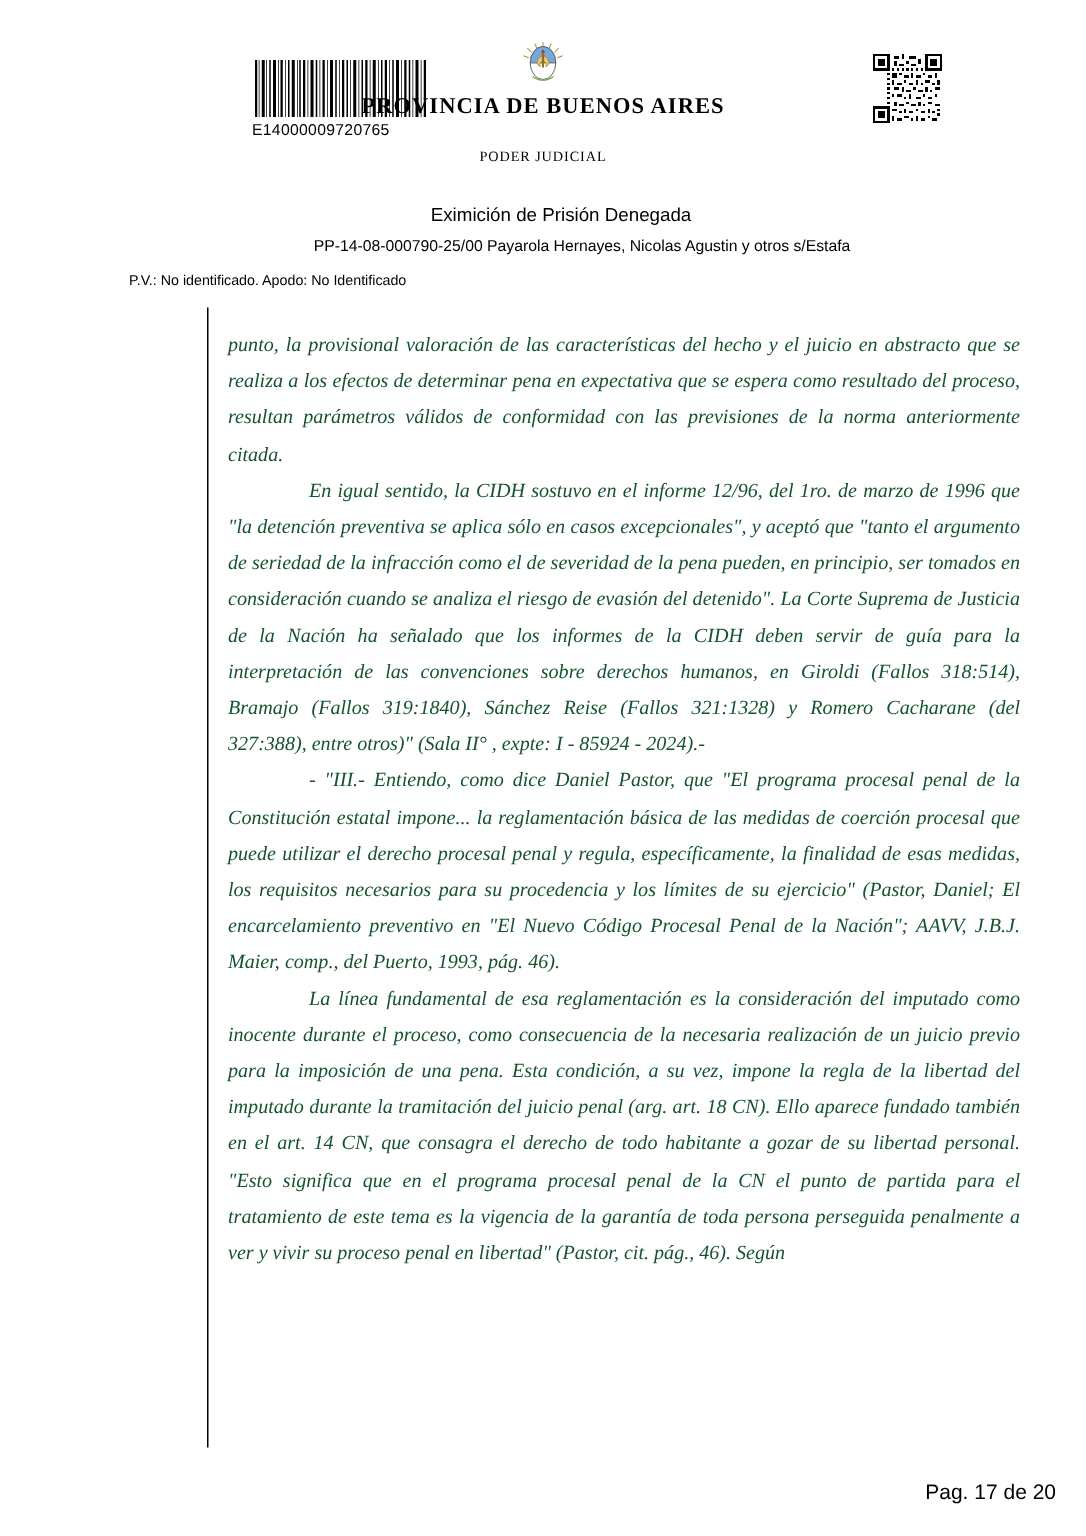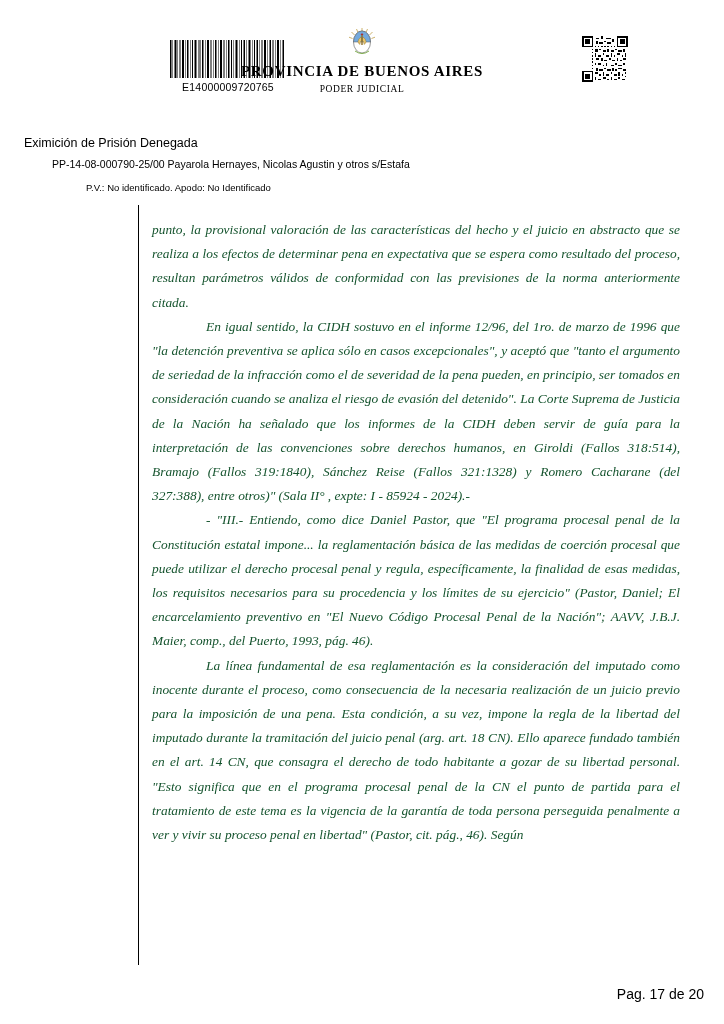--- a/index.html
+++ b/index.html
@@ -26,21 +26,20 @@
   .header {
     position: relative;
     height: 100px;
     padding-top: 22px;
   }
   .barcode-block {
     position: absolute;
     left: 168px;
     top: 40px;
     width: 120px;
-    text-align: center;
   }
   .barcode {
     height: 38px;
     width: 116px;
     margin: 0 auto;
     display: block;
   }
   .barcode-num {
     font-family: "Liberation Sans", sans-serif;
     font-size: 10.5px;
@@ -68,37 +67,38 @@
     font-weight: bold;
     font-size: 15px;
     letter-spacing: 0.7px;
     color: #000;
   }
   .prov-sub {
     font-family: "Liberation Serif", serif;
     font-size: 9.5px;
     letter-spacing: 0.6px;
     color: #000;
-    margin-top: 4px;
+    margin-top: 20px;
   }
 
   .qr-block {
     position: absolute;
     right: 96px;
     top: 36px;
   }
   .qr {
     width: 46px;
     height: 46px;
     display: block;
   }
 
   
   .doc-heading {
     margin-top: 14px;
+    text-align: center;
     font-family: "Liberation Sans", sans-serif;
     margin-left: 24px;
   }
   .doc-title {
     font-size: 12.5px;
     color: #000;
     margin-bottom: 8px;
   }
   .doc-case {
     font-size: 10.5px;

